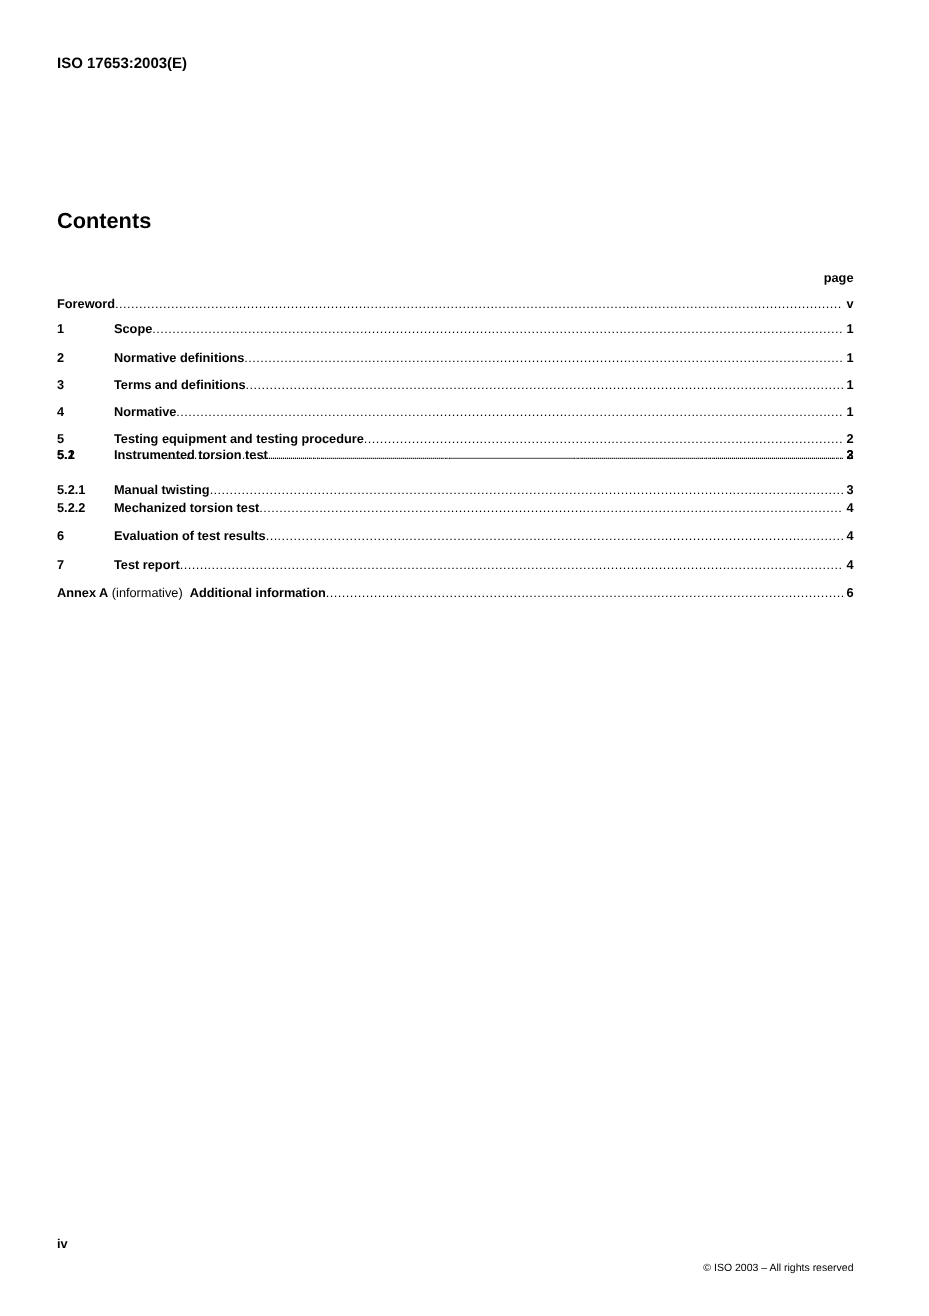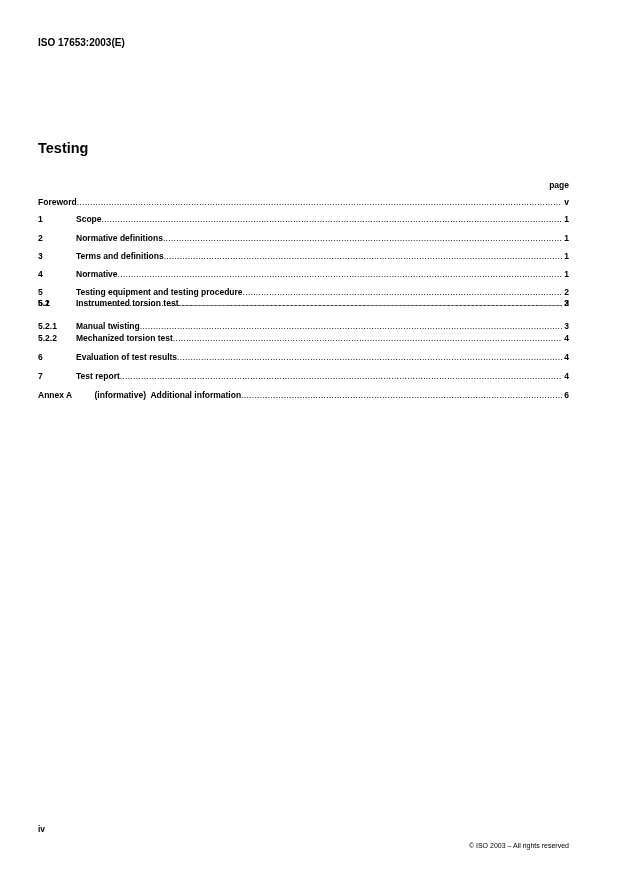--- a/index.html
+++ b/index.html
@@ -6,32 +6,32 @@
     body { width: 619px; height: 877px; position: relative; overflow: hidden;
            font-family: "Liberation Sans", sans-serif; color: #000; }
     .header { position: absolute; left: 38px; top: 37px; font-size: 10px; font-weight: bold; }
     .title { position: absolute; left: 38px; top: 140px; font-size: 14.5px; font-weight: bold; }
     .page-label { position: absolute; right: 50px; top: 180px; font-size: 8.5px; font-weight: bold; }
     .toc { position: absolute; left: 38px; top: 0; width: 531px; }
     .row { position: absolute; left: 0; width: 531px; height: 11px; display: flex; align-items: flex-start;
            font-size: 8.5px; font-weight: bold; line-height: 11px; white-space: nowrap; }
     .num { width: 38px; flex: 0 0 38px; }
     .label { flex: 0 0 auto; }
-    .label .normal { font-weight: bold; margin-left: 20px; }
+    .label .normal { font-weight: normal; }
     .leader { flex: 1 1 auto; overflow: hidden; font-weight: normal; letter-spacing: 0.3px; color: #000; }
     .leader::before { content: "........................................................................................................................................................................................................................................................................"; }
     .pg { flex: 0 0 auto; padding-left: 2px; }
     .footer-left { position: absolute; left: 38px; top: 824px; font-size: 8.5px; font-weight: bold; }
     .footer-right { position: absolute; right: 50px; top: 842px; font-size: 7px; }
   </style>
 </head>
 <body>
 
 <div class="header">ISO 17653:2003(E)</div>
-<div class="title">Testing</div>
+<div class="title">Contents</div>
 <div class="page-label">page</div>
 
 <div class="toc">
   <div class="row" style="top:197px">
     <span class="label">Foreword</span>
     <span class="leader"></span>
     <span class="pg">v</span>
   </div>
   <div class="row" style="top:214px">
     <span class="num">1</span>

